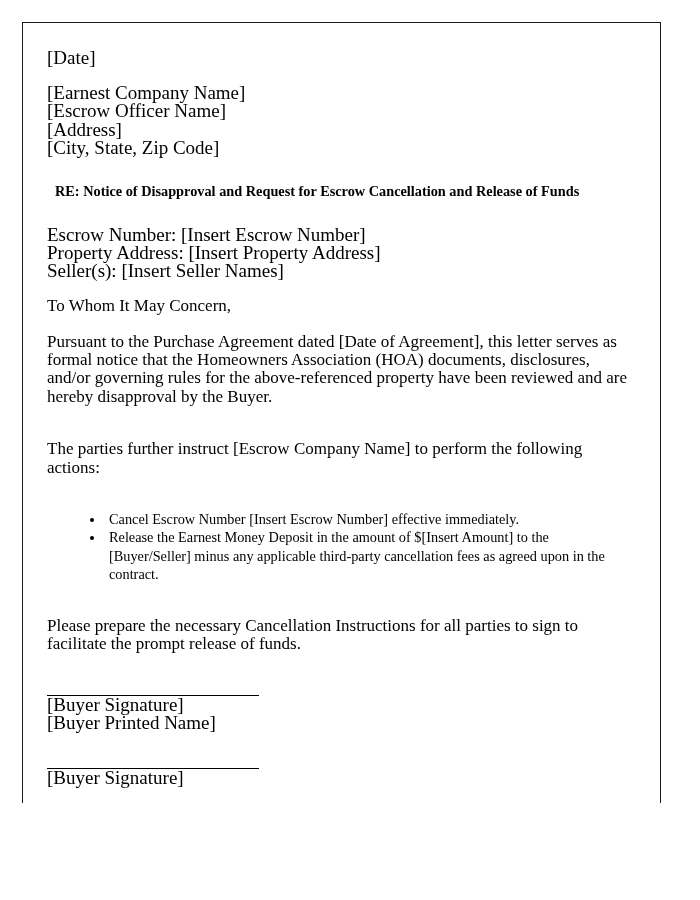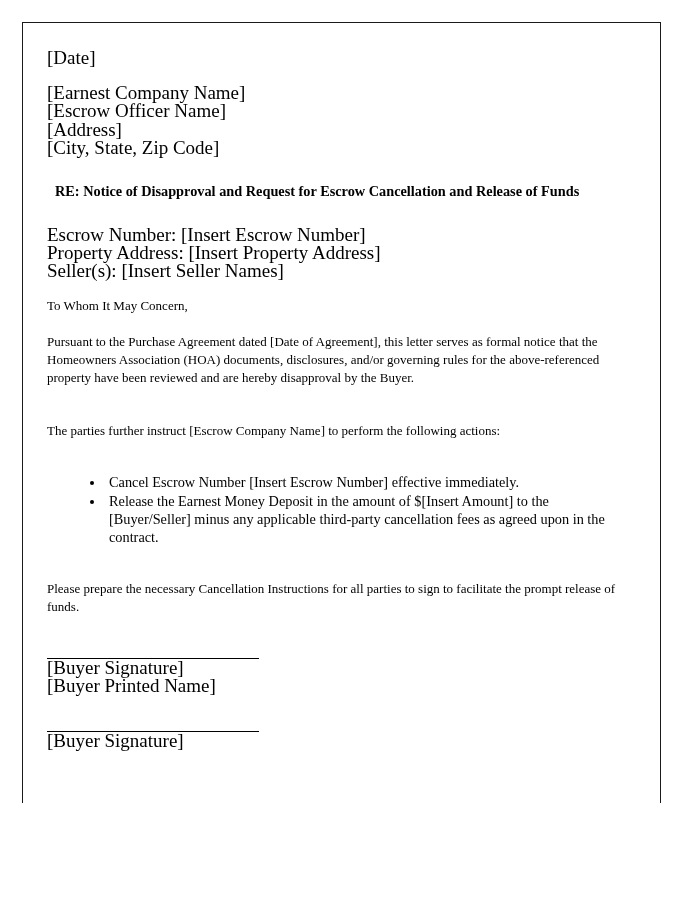--- a/index.html
+++ b/index.html
@@ -38,21 +38,21 @@
     width: 589px;    
   }
 
   .line {
     font-size: 19px;
     line-height: 18.2px;
     white-space: pre-wrap;
   }
 
   .para {
-    font-size: 13px;
+    font-size: 17px;
     line-height: 18.4px;
     text-align: left;
     margin: 0;
   }
 
   .bold {
     font-weight: normal;
   }
 
   .heading {

